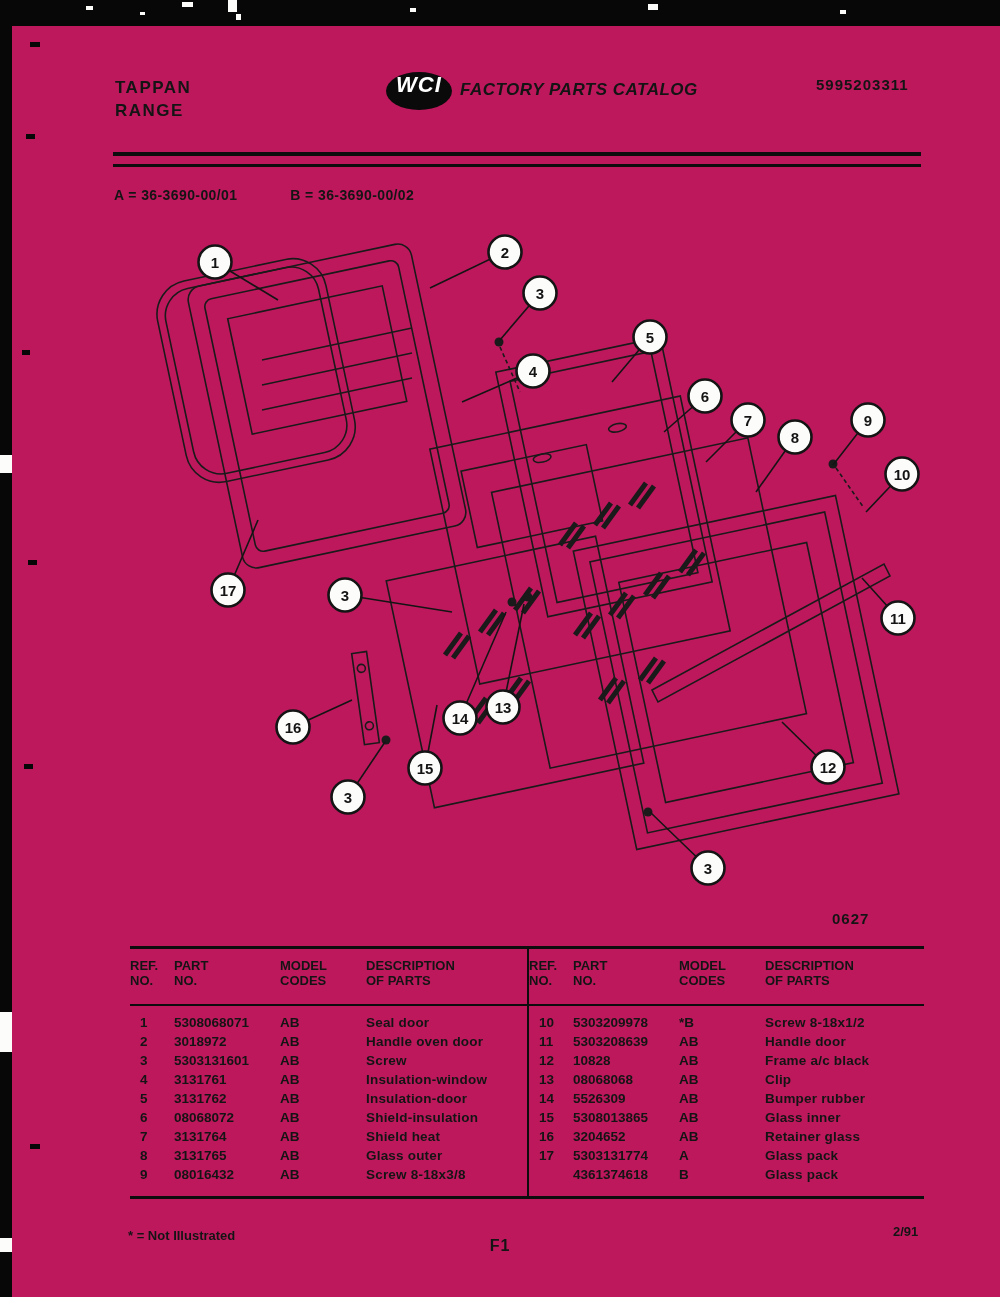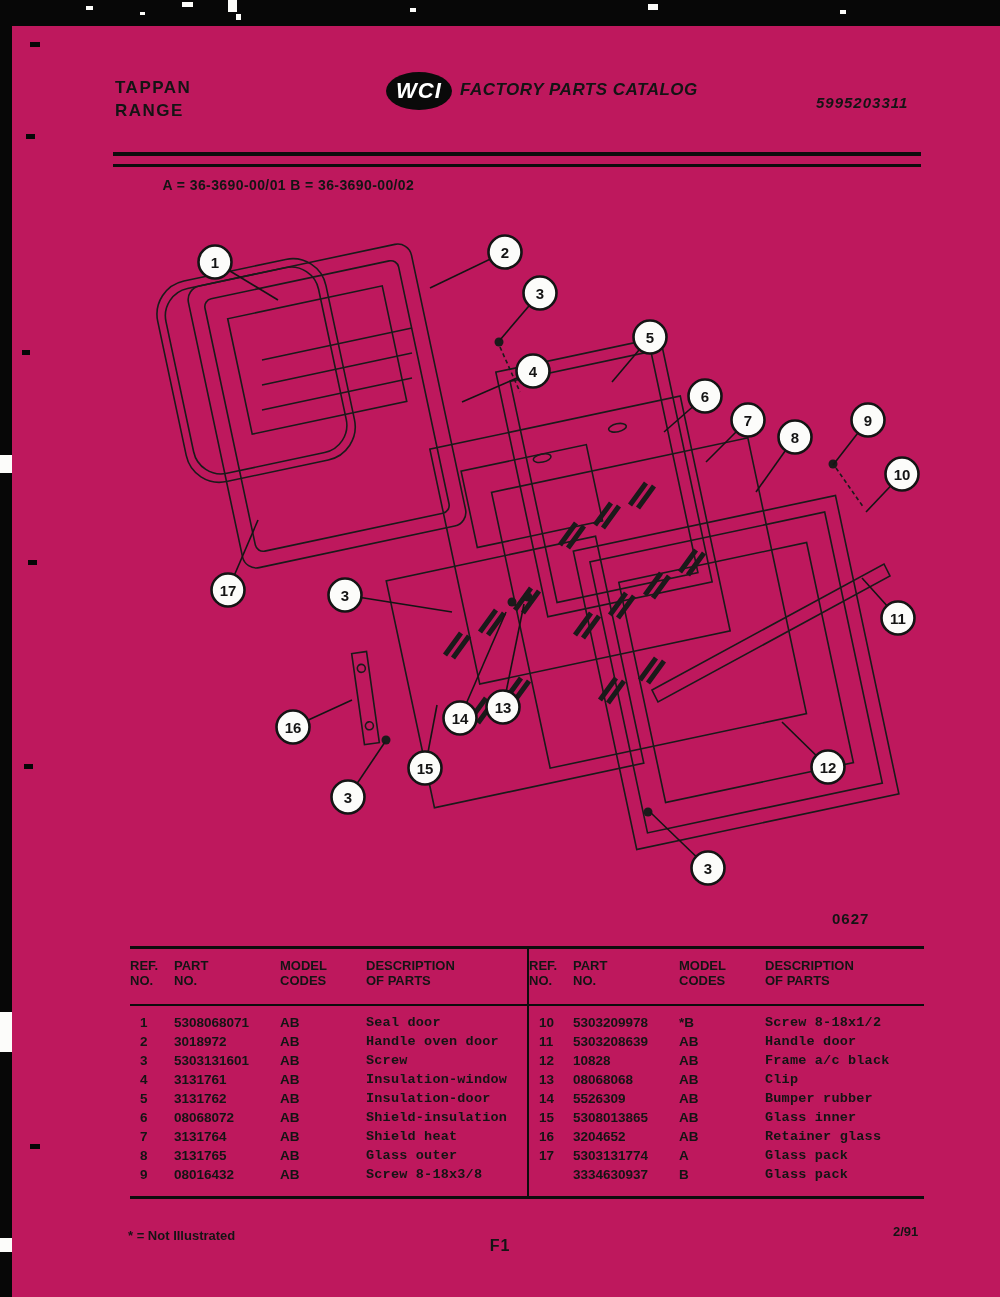--- a/index.html
+++ b/index.html
@@ -10,48 +10,48 @@
   .scan-top{position:absolute;top:0;left:0;width:1000px;height:26px;background:#070707;}
   .scan-left{position:absolute;top:0;left:0;width:12px;height:1297px;background:#070707;}
   .speck{position:absolute;background:#fcfcfa;}
   .gap{position:absolute;left:0;width:12px;background:#fcfcfa;}
   .mark{position:absolute;background:#070707;}
 
   
   .brand{position:absolute;left:115px;top:76px;font-weight:bold;font-size:17px;
          letter-spacing:1.5px;line-height:23px;}
   .logo{position:absolute;left:386px;top:72px;width:66px;height:38px;background:#0a0a0a;
-        border-radius:50%;display:flex;align-items:center;justify-content:center;
+        border-radius:50%;display:flex;justify-content:center;
         color:#fff;font-style:italic;font-weight:bold;font-size:22px;letter-spacing:1px;}
   .catalog-title{position:absolute;left:460px;top:80px;font-weight:bold;font-size:17px;letter-spacing:.5px;font-style:italic;}
-  .doc-number{position:absolute;left:816px;top:94px;font-weight:bold;font-size:15px;letter-spacing:1px;font-style:italic;}
+  .doc-number{position:absolute;left:816px;top:76px;font-weight:bold;font-size:15px;letter-spacing:1px;}
   .rule{position:absolute;left:113px;top:152px;width:808px;height:8px;
         border-top:4px solid #0d0d0d;border-bottom:3px solid #0d0d0d;}
-  .models{position:absolute;left:114px;top:177px;font-weight:bold;font-size:14px;letter-spacing:.4px;text-align:right;}
+  .models{position:absolute;left:114px;top:187px;font-weight:bold;font-size:14px;letter-spacing:.4px;}
   .models .model-a{display:inline-block;width:172px;}
 
   
   svg.diagram{position:absolute;left:0;top:0;width:1000px;height:1297px;pointer-events:none;}
   .fig-number{position:absolute;left:832px;top:910px;font-weight:bold;font-size:15px;letter-spacing:1px;}
 
   
   .parts-table{position:absolute;left:130px;top:946px;width:794px;
                border-top:3px solid #0d0d0d;border-bottom:3px solid #0d0d0d;}
   .t-row2{display:grid;grid-template-columns:1fr 1fr;}
   .half{padding-left:10px;}
   .half.right{border-left:2px solid #0d0d0d;}
   .thead-row{border-bottom:2px solid #0d0d0d;}
   .thead{display:grid;grid-template-columns:44px 106px 86px auto;
          font-weight:bold;font-size:13px;line-height:15px;padding:9px 0 16px 0;}
   .hcell span{display:block;}
   .tbody{padding:7px 0 12px 0;}
   .trow{display:grid;grid-template-columns:44px 106px 86px auto;
         font-size:13.5px;line-height:19px;font-weight:bold;}
   .c-ref{padding-left:10px;}
-  .c-desc{letter-spacing:.2px;font-family:Liberation Mono, monospace;}
+  .c-desc{letter-spacing:.2px;}
 
   
   .footnote{position:absolute;left:128px;top:1228px;font-weight:bold;font-size:13px;}
   .page-id{position:absolute;left:0;width:1000px;top:1237px;text-align:center;
            font-weight:bold;font-size:16px;letter-spacing:1px;}
   .revision{position:absolute;left:893px;top:1224px;font-weight:bold;font-size:13px;}
 </style>
 </head>
 <body>
 
@@ -396,21 +396,21 @@
             <span class="tcell c-desc">Retainer glass</span>
           </div>
           <div class="trow">
             <span class="tcell c-ref">17</span>
             <span class="tcell c-part">5303131774</span>
             <span class="tcell c-code">A</span>
             <span class="tcell c-desc">Glass pack</span>
           </div>
           <div class="trow">
             <span class="tcell c-ref"></span>
-            <span class="tcell c-part">3334630937</span>
+            <span class="tcell c-part">4361374618</span>
             <span class="tcell c-code">B</span>
             <span class="tcell c-desc">Glass pack</span>
           </div>
         </div>
     </div>
   </div>
 
   <div class="footnote">* = Not Illustrated</div>
   <div class="page-id">F1</div>
   <div class="revision">2/91</div>

